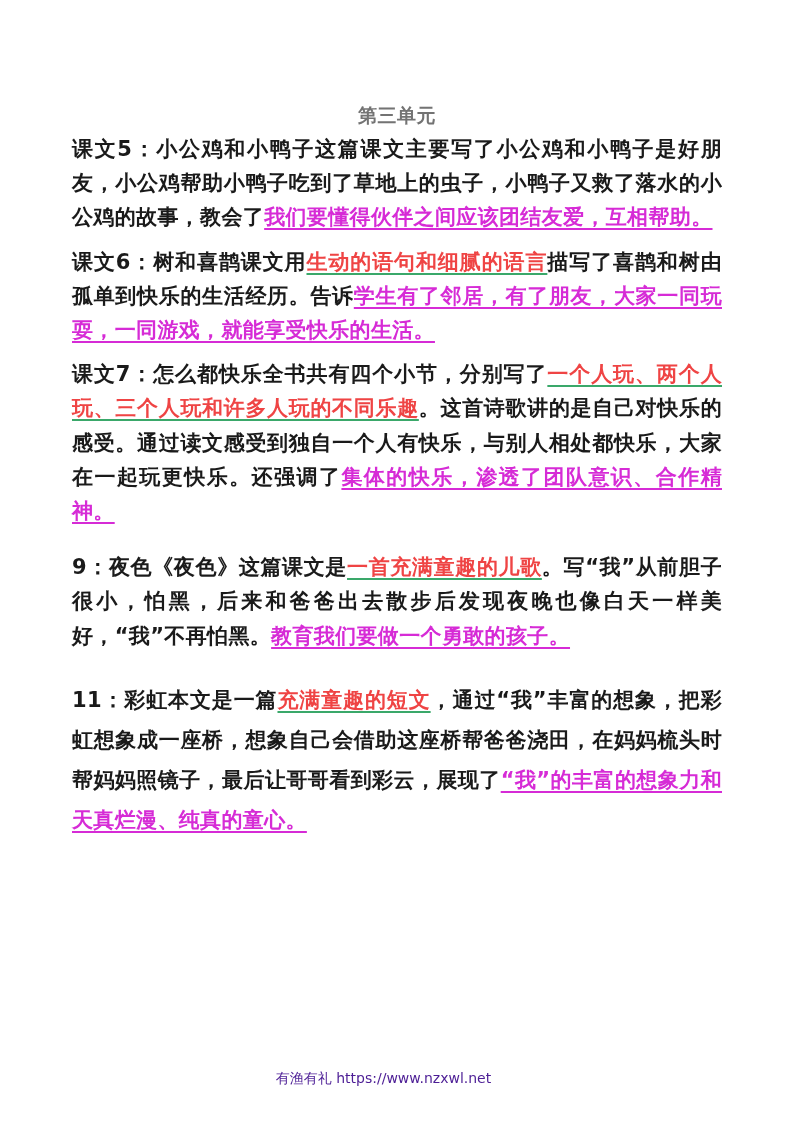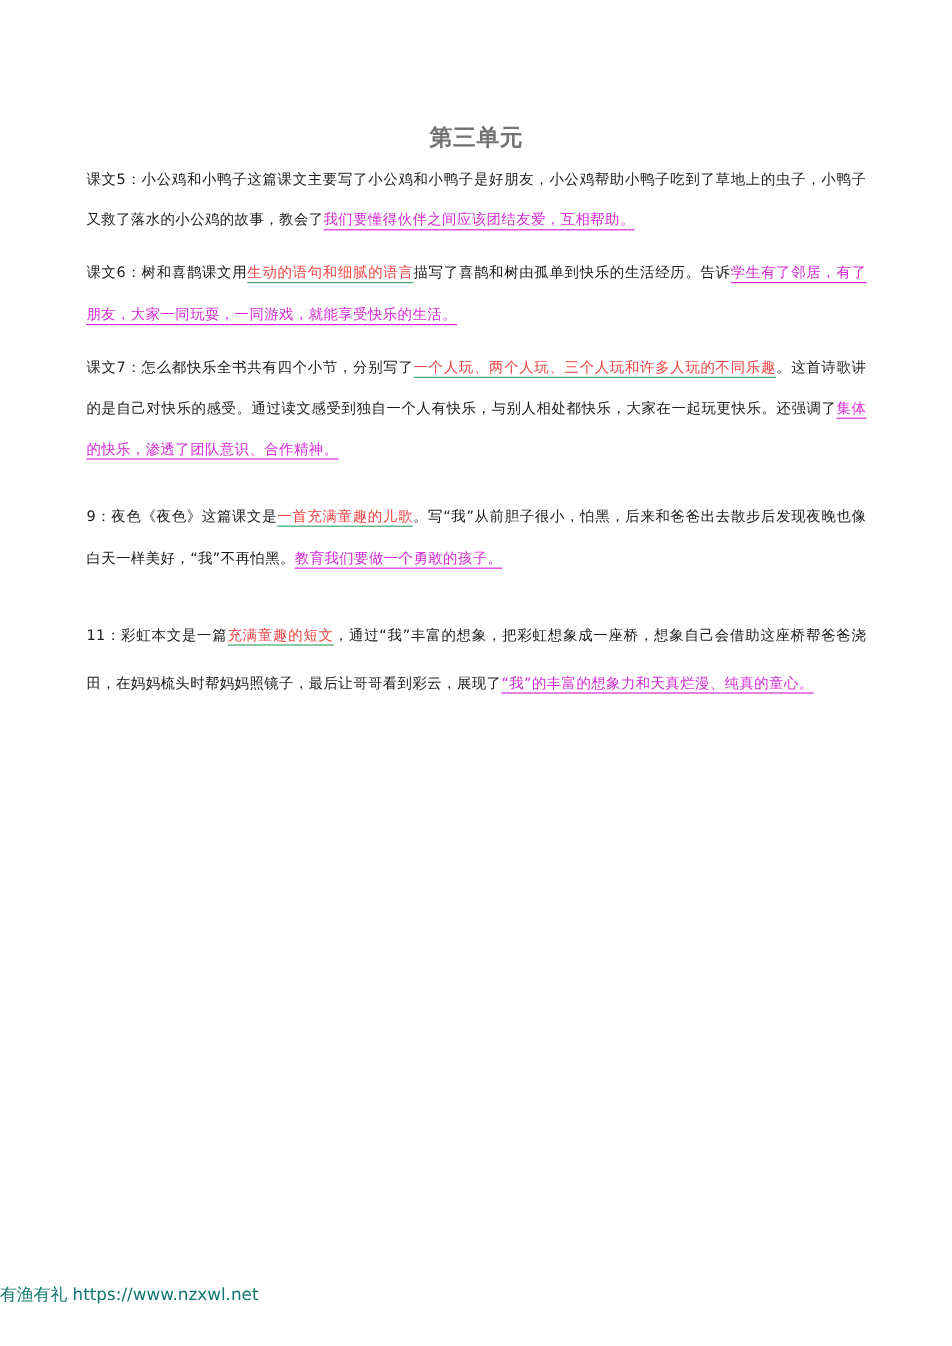--- a/index.html
+++ b/index.html
@@ -24,47 +24,49 @@
   .unit-title {
     text-align: center;
     font-weight: bold;
     color: #737373;
     font-size: 19px;
     line-height: 30px;
     margin: 0 0 2px 0;
     letter-spacing: 0.5px;
   }
   .para {
-    font-size: 12px;
+    font-size: 21px;
     line-height: 34.2px;
     margin: 0 0 9px 0;
     text-align: justify;
     text-justify: inter-character;
     letter-spacing: 0.35px;
+    font-weight: bold;
   }
   .para.wide { line-height: 37px; }
   .hl-green {
     color: #ef4444;
     text-decoration: underline;
     text-decoration-color: #3aa86a;
     text-underline-offset: 4px;
   }
   .hl-pink {
     color: #d62bd6;
     text-decoration: underline;
     text-decoration-color: #d62bd6;
     text-underline-offset: 4px;
   }
   .footer {
     position: absolute;
     left: 0;
     width: 767px;
     top: 1070px;
+    text-align: center;
     font-size: 14px;
-    color: #0f766e;
+    color: #4c1d95;
     font-family: "DejaVu Sans", sans-serif;
   }
 </style>
 </head>
 <body>
 
 <div class="page">
 
   <section>
     <h2 class="unit-title">第三单元</h2>

